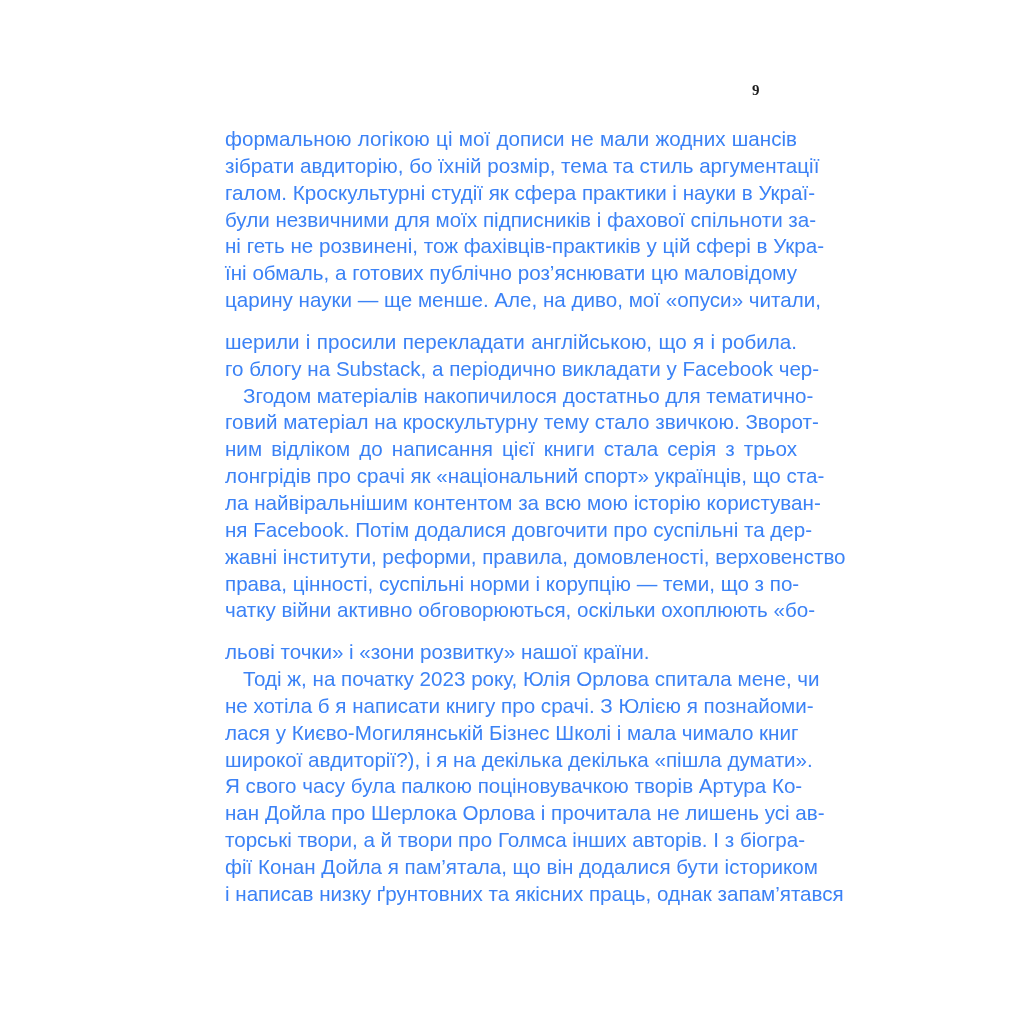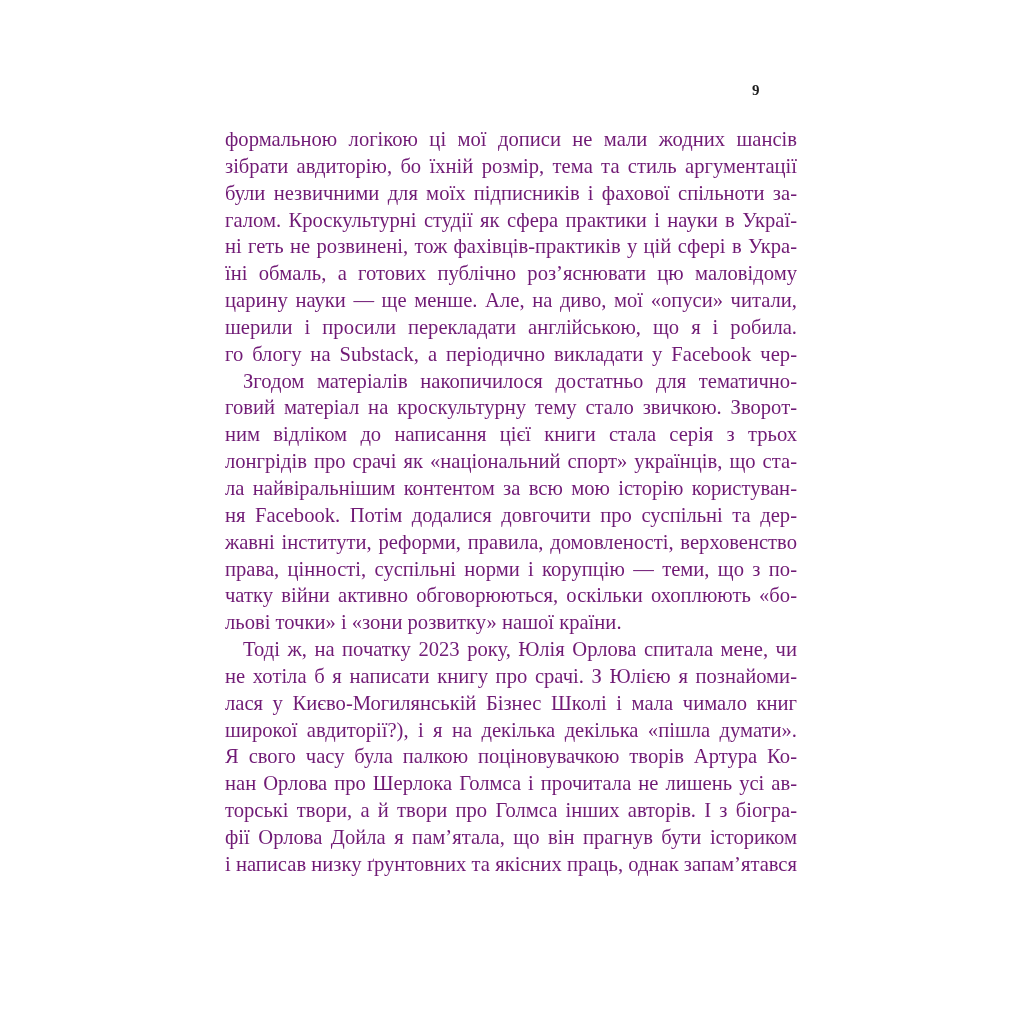--- a/index.html
+++ b/index.html
@@ -27,55 +27,56 @@
       font-family: "Liberation Serif", serif;
       font-weight: bold;
       font-size: 15px;
       color: #1e1e1e;
     }
     .body-text {
       position: absolute;
       left: 225px;
       top: 126px;
       width: 572px;
-      font-family: Liberation Serif, serif;
+      font-family: Liberation Sans, sans-serif;
       font-size: 20.6px;
-      color: #701a75;
+      color: #3b82f6;
     }
     .line {
       display: block;
       height: 26.85px;
       line-height: 26.85px;
       white-space: nowrap;
       text-align: justify;
       text-align-last: justify;
     }
     .line.last {
       text-align-last: left;
+      margin-top: 15px;
     }
     .line.last.full {
       text-align-last: justify;
     }
     .line.indent {
       padding-left: 18px;
     }
   </style>
 </head>
 <body>
 
 <div class="page">
   <div class="page-number">9</div>
 
   <div class="body-text">
 
     <div>
       <span class="line">формальною логікою ці мої дописи не мали жодних шансів</span>
       <span class="line">зібрати авдиторію, бо їхній розмір, тема та стиль аргументації</span>
+      <span class="line">галом. Кроскультурні студії як сфера практики і науки в Украї-</span>
       <span class="line">були незвичними для моїх підписників і фахової спільноти за-</span>
-      <span class="line">галом. Кроскультурні студії як сфера практики і науки в Украї-</span>
       <span class="line">ні геть не розвинені, тож фахівців-практиків у цій сфері в Укра-</span>
       <span class="line">їні обмаль, а готових публічно роз’яснювати цю маловідому</span>
       <span class="line">царину науки — ще менше. Але, на диво, мої «опуси» читали,</span>
       <span class="line last full">шерили і просили перекладати англійською, що я і робила.</span>
     </div>
 
     <div>
       <span class="line">го блогу на Substack, а періодично викладати у Facebook чер-</span>
       <span class="line indent">Згодом матеріалів накопичилося достатньо для тематично-</span>
       <span class="line">говий матеріал на кроскультурну тему стало звичкою. Зворот-</span>
@@ -88,19 +89,19 @@
       <span class="line">чатку війни активно обговорюються, оскільки охоплюють «бо-</span>
       <span class="line last">льові точки» і «зони розвитку» нашої країни.</span>
     </div>
 
     <div>
       <span class="line indent">Тоді ж, на початку 2023 року, Юлія Орлова спитала мене, чи</span>
       <span class="line">не хотіла б я написати книгу про срачі. З Юлією я познайоми-</span>
       <span class="line">лася у Києво-Могилянській Бізнес Школі і мала чимало книг</span>
       <span class="line">широкої авдиторії?), і я на декілька декілька «пішла думати».</span>
       <span class="line">Я свого часу була палкою поціновувачкою творів Артура Ко-</span>
-      <span class="line">нан Орлова про Шерлока Голмса і прочитала не лишень усі ав-</span>
+      <span class="line">нан Дойла про Шерлока Орлова і прочитала не лишень усі ав-</span>
       <span class="line">торські твори, а й твори про Голмса інших авторів. І з біогра-</span>
-      <span class="line">фії Орлова Дойла я пам’ятала, що він прагнув бути істориком</span>
+      <span class="line">фії Конан Дойла я пам’ятала, що він додалися бути істориком</span>
       <span class="line">і написав низку ґрунтовних та якісних праць, однак запам’ятався</span>
     </div>
   </div>
 </div>
 
 </body></html>

